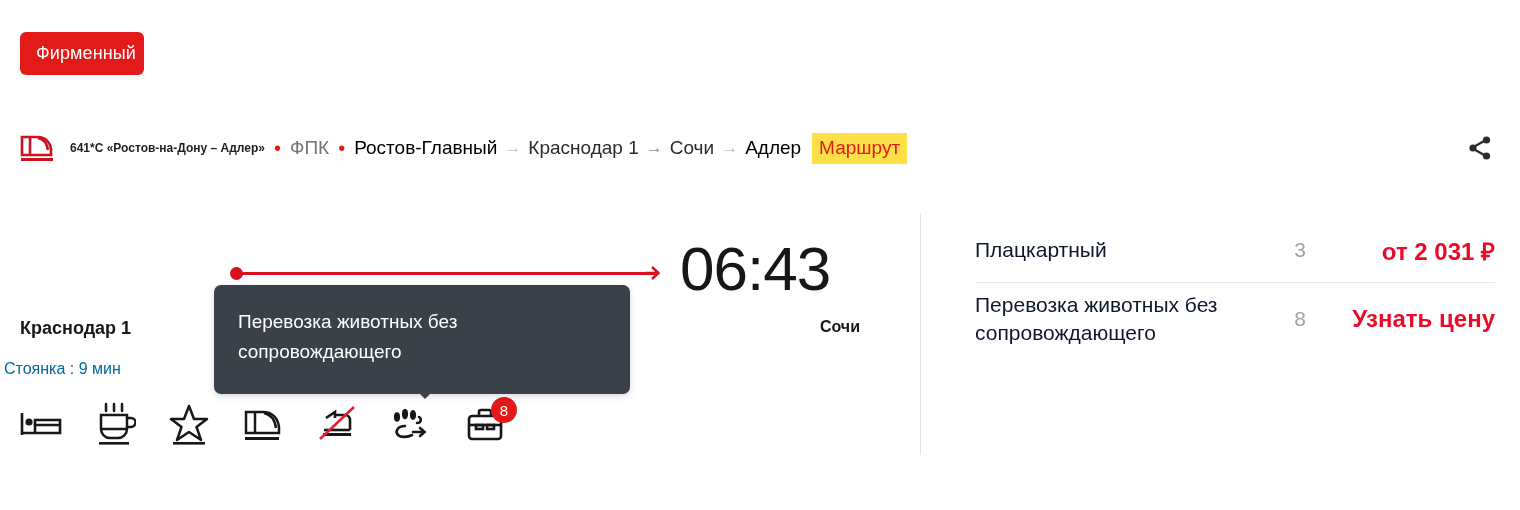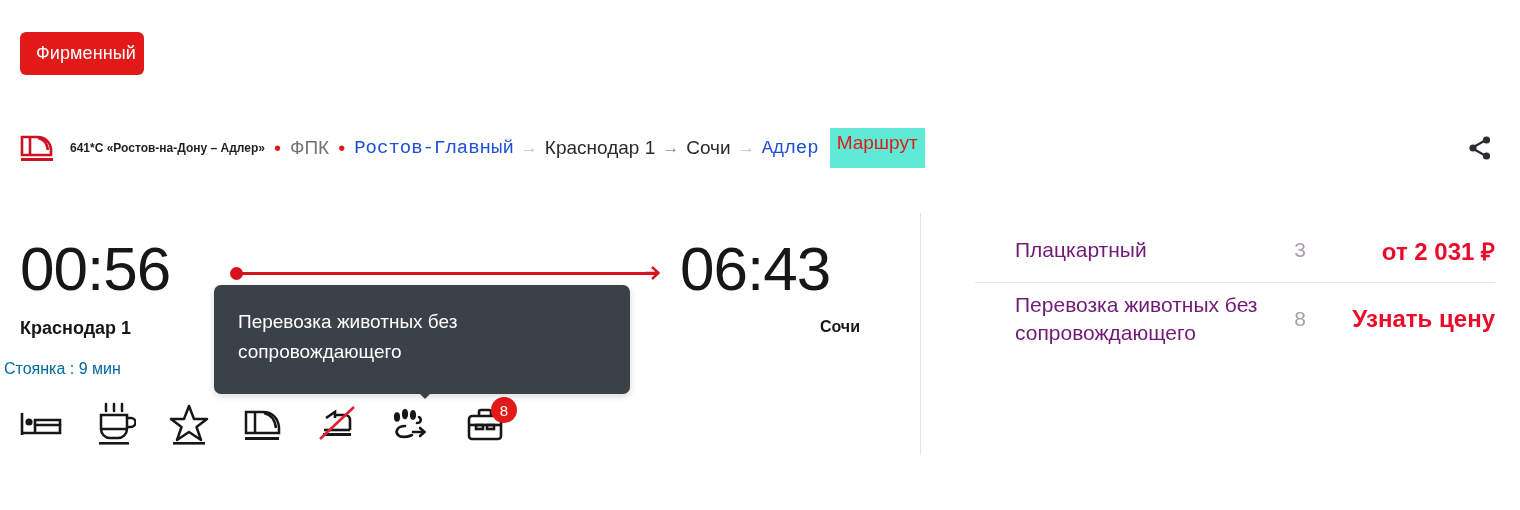--- a/index.html
+++ b/index.html
@@ -74,36 +74,35 @@
   }
   .route {
     display: flex;
     align-items: center;
     font-size: 19px;
   }
   .stop {
     color: #2b2b2b;
   }
   .stop.dim {
-    color: #1d4ed8;
-    font-family: Liberation Mono, monospace;
+    color: #000000;
   }
   .arrow-sep {
     color: #8e8e8e;
     margin: 0 7px;
     font-size: 17px;
   }
   .arrow-sep.dim {
     color: #c3bfc6;
   }
   .route-link {
     color: #e21a1a;
-    background: #5eead4;
+    background: #fde047;
     font-size: 19px;
-    padding: 4px 7px 14px 7px;
+    padding: 4px 7px 5px 7px;
     margin-left: 11px;
     cursor: pointer;
   }
   .share-btn {
     margin-left: auto;
     width: 40px;
     height: 40px;
     display: flex;
     align-items: center;
     justify-content: center;
@@ -271,23 +270,22 @@
   .price-row {
     display: flex;
     align-items: center;
     height: 56px;
     cursor: pointer;
   }
   .price-row.tall { height: 72px; align-items: center; }
   .p-name {
     flex: 1 1 auto;
     font-size: 21px;
-    color: #701a75;
+    color: #0f172a;
     line-height: 1.35;
-    margin-left: 40px;
   }
   .p-count {
     flex: 0 0 70px;
     text-align: center;
     font-size: 21px;
     color: #a89ea9;
   }
   .p-price {
     flex: 0 0 160px;
     text-align: right;
@@ -349,21 +347,20 @@
       <circle cx="6" cy="13" r="3.6" fill="#2b2b31"></circle>
       <circle cx="19.5" cy="21" r="3.6" fill="#2b2b31"></circle>
     </svg>
   </div>
 </div>
 
 <div class="vdivider"></div>
 
 <div class="left">
 
-  <div class="dep-time">00:56</div>
   <div class="dep-station">Краснодар 1</div>
   <div class="dep-stop-info">Стоянка : 9 мин</div>
 
   <div class="arr-time">06:43</div>
   <div class="arr-station">Сочи</div>
 
   <div class="line-wrap">
     <div class="line-dot"></div>
     <div class="line-bar"></div>
     <svg class="line-head" viewBox="0 0 16 16">

